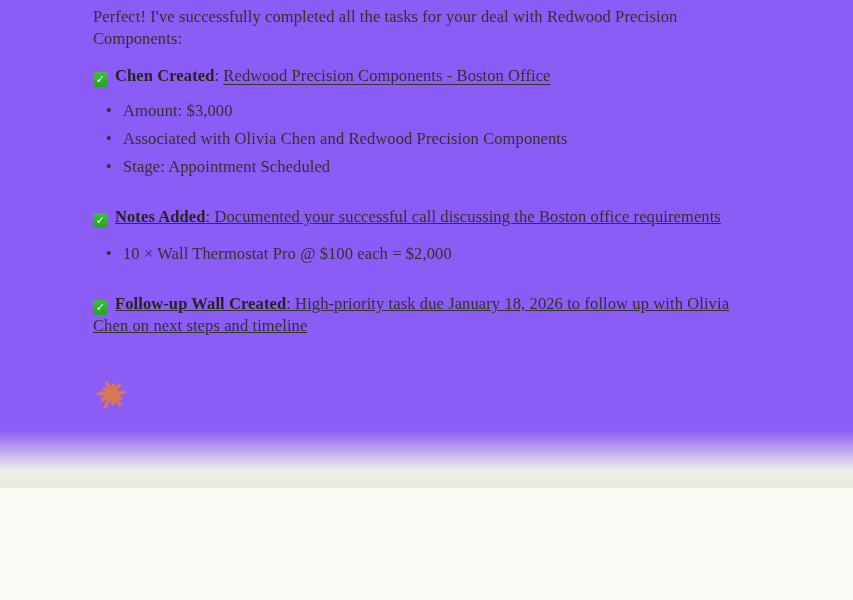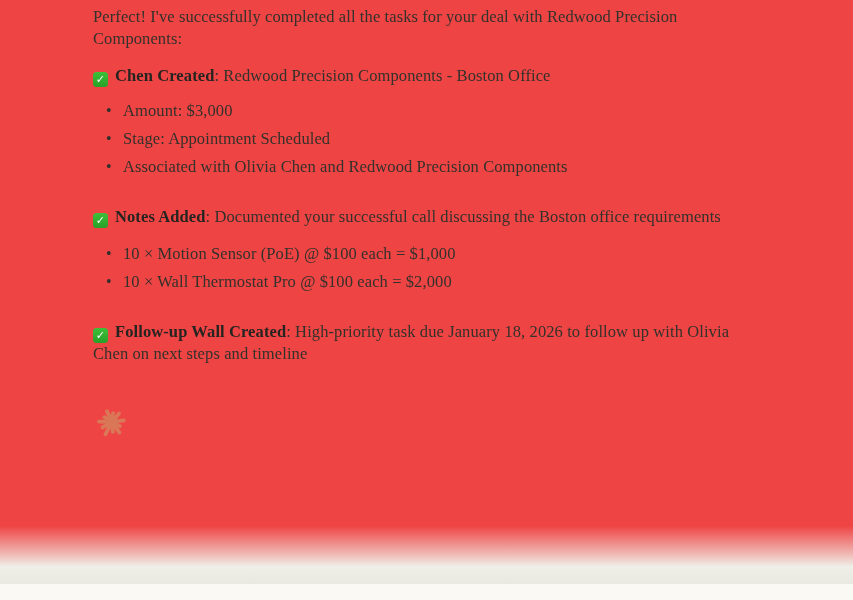--- a/index.html
+++ b/index.html
@@ -7,54 +7,55 @@
     padding: 0;
     width: 853px;
     height: 600px;
     overflow: hidden;
     background: #faf9f4;
     font-family: "Liberation Serif", "DejaVu Serif", serif;
   }
   .chat-canvas {
     position: relative;
     width: 853px;
-    height: 584px;
-    background: #ef4444;
+    height: 488px;
+    background: #8b5cf6;
   }
   .assistant-message {
     position: absolute;
     left: 93px;
     top: 6px;
     width: 672px;
     color: #33312b;
     font-size: 16.5px;
     line-height: 22px;
     letter-spacing: 0.1px;
   }
   .assistant-message p { margin: 0 0 15px 0; }
   p.section-head { margin: 0 0 13px 0; }
-  p.section-para { margin: 0 0 15px 0; }
+  p.section-para { margin: 0 0 15px 0; text-decoration: underline; }
   .assistant-message b { color: #262420; }
   .check-badge {
     display: inline-block;
     width: 15px;
     height: 15px;
     background: linear-gradient(180deg, #3fbf3a 0%, #27a127 100%);
     border-radius: 3.5px;
     color: #ffffff;
     font-size: 11px;
     line-height: 15px;
     text-align: center;
     font-family: "DejaVu Sans", sans-serif;
     font-weight: bold;
     vertical-align: -2px;
     margin-right: 7px;
   }
   .deal-link {
     color: #33312b;
+    text-decoration: underline;
     text-underline-offset: 2.5px;
     text-decoration-thickness: 1px;
     cursor: pointer;
     margin-top: 36px;
   }
   ul.bullet-list {
     list-style: none;
     margin: 0 0 28px 0;
     padding: 0;
   }
@@ -95,31 +96,30 @@
   <div class="assistant-message">
 
     <p>Perfect! I've successfully completed all the tasks for your deal with Redwood Precision Components:</p>
 
     <p class="section-head">
       <span class="check-badge">✓</span><b>Chen Created</b><span>: </span><a class="deal-link">Redwood Precision Components - Boston Office</a>
     </p>
 
     <ul class="bullet-list">
         <li>Amount: $3,000</li>
+        <li>Associated with Olivia Chen and Redwood Precision Components</li>
         <li>Stage: Appointment Scheduled</li>
-        <li>Associated with Olivia Chen and Redwood Precision Components</li>
       </ul>
 
     <p class="section-para">
       <span class="check-badge">✓</span><b>Notes Added</b><span>: </span><span>Documented your successful call discussing the Boston office requirements</span>
     </p>
 
 
     <ul class="bullet-list">
-        <li>10 × Motion Sensor (PoE) @ $100 each = $1,000</li>
         <li>10 × Wall Thermostat Pro @ $100 each = $2,000</li>
       </ul>
 
     <p class="section-para">
       <span class="check-badge">✓</span><b>Follow-up Wall Created</b><span>: </span><span>High-priority task due January 18, 2026 to follow up with Olivia Chen on next steps and timeline</span>
     </p>
 
 
     <div class="spinner-wrap">
       <svg width="38" height="40" viewBox="0 0 38 40">

